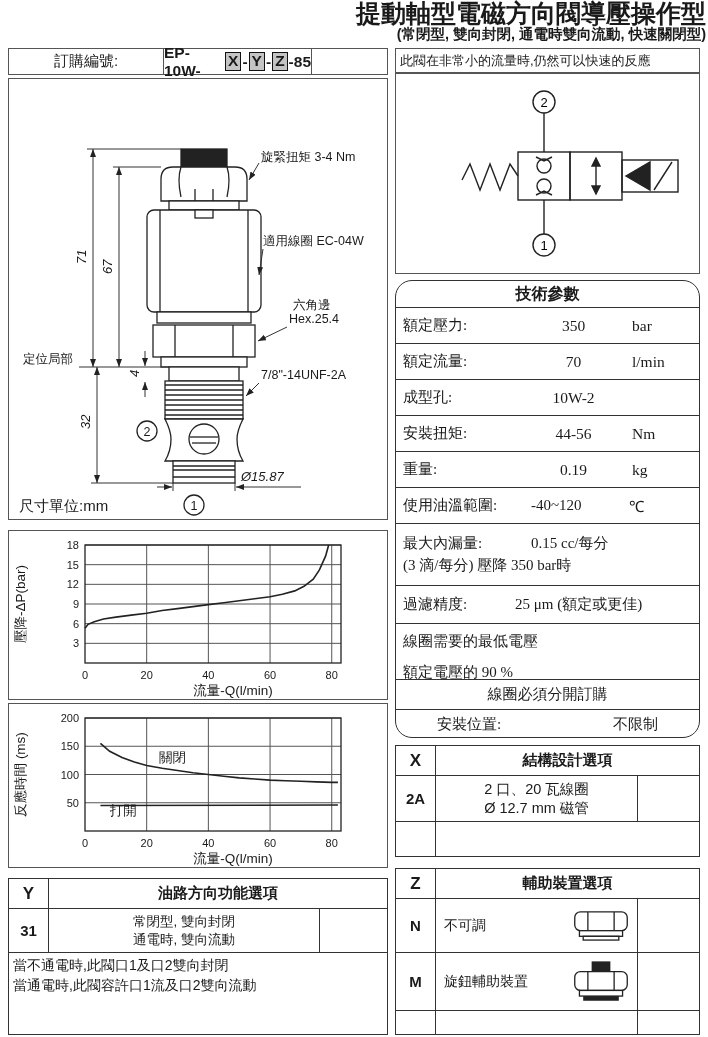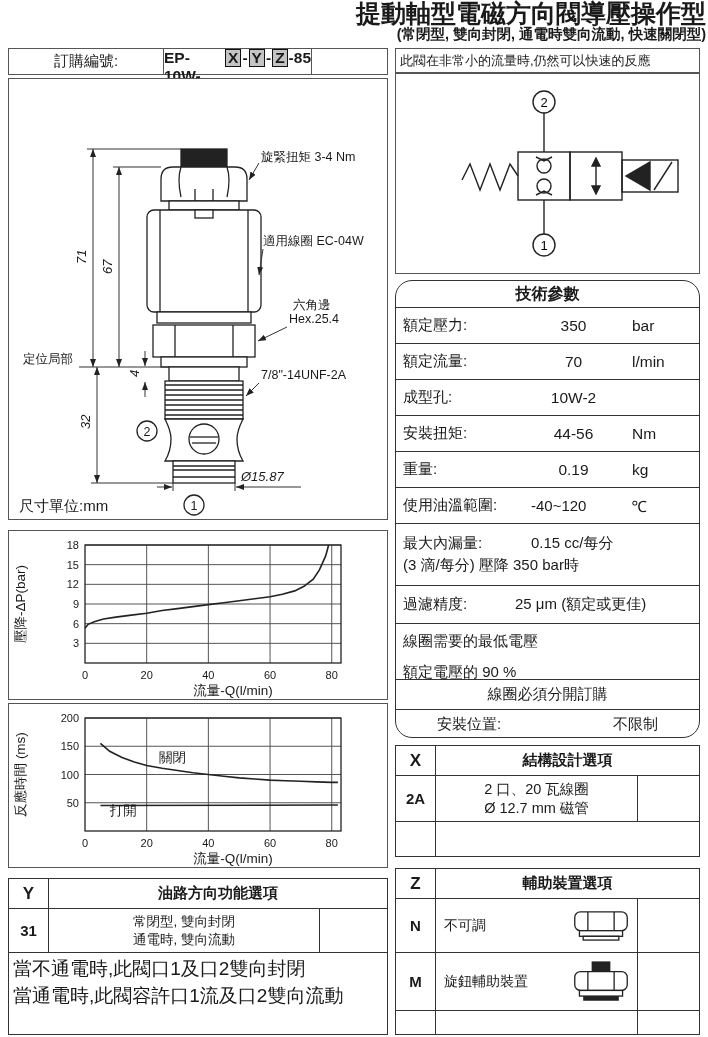--- a/index.html
+++ b/index.html
@@ -11,61 +11,61 @@
 
   
   .titleblock{position:absolute;top:0;right:2px;text-align:right;line-height:1.08;}
   .title-main{font-size:25px;font-weight:bold;}
   .title-sub{font-size:14.5px;font-weight:bold;}
 
   
   .order-box{left:8px;top:48px;width:380px;height:27px;display:flex;align-items:stretch;}
   .order-label{width:155px;display:flex;align-items:center;justify-content:center;
                font-size:15px;border-right:1px solid #555;}
-  .order-code{width:148px;border-right:1px solid #555;display:flex;align-items:flex-start;
+  .order-code{width:148px;border-right:1px solid #555;display:flex;align-items:center;
               justify-content:center;font-weight:bold;font-size:15.5px;}
   .ocx{background:#c4c4c4;border:1px solid #111;padding:0 2px;margin:0 1px;line-height:1.05;}
 
   .drawing-box{left:8px;top:78px;width:380px;height:442px;}
   .chart-box-1{left:8px;top:530px;width:380px;height:170px;}
   .chart-box-2{left:8px;top:703px;width:380px;height:165px;}
 
   
   .opt-head{display:flex;border-bottom:1.5px solid #333;}
   .opt-code{width:40px;border-right:1.5px solid #333;display:flex;align-items:center;
             justify-content:center;font-weight:bold;font-size:17px;}
   .opt-title{flex:1;display:flex;align-items:center;justify-content:center;
              font-weight:bold;font-size:15px;}
   .opt-row{display:flex;border-bottom:1.5px solid #333;}
   .opt-desc{flex:1;display:flex;flex-direction:column;align-items:center;
             justify-content:center;font-size:13.5px;line-height:1.3;text-align:center;}
   .opt-desc-left{flex:1;display:flex;align-items:center;font-size:14px;padding-left:8px;}
   .opt-empty{border-left:1.2px solid #333;}
   .opt-filler{display:flex;flex:1;}
   .filler-code{width:40px;border-right:1.5px solid #333;}
-  .ynote{padding:3px 4px;font-size:19px;line-height:1.4;}
+  .ynote{padding:3px 4px;font-size:14px;line-height:1.4;}
 
   .ytable{left:8px;top:878px;width:380px;height:157px;display:flex;flex-direction:column;}
   .xtable{left:395px;top:745px;width:305px;height:112px;display:flex;flex-direction:column;}
   .ztable{left:395px;top:868px;width:305px;height:167px;display:flex;flex-direction:column;}
   .h30{height:30px;flex:none;}  .h44{height:44px;flex:none;}
   .h46{height:46px;flex:none;}  .h54{height:54px;flex:none;}
   .h58{height:58px;flex:none;}
   .znut{display:flex;align-items:center;margin-left:auto;margin-right:6px;}
 
   
   .note-box{left:395px;top:48px;width:305px;height:25px;display:flex;align-items:center;
             padding:0 4px;font-size:13px;}
   .schem-box{left:395px;top:73px;width:305px;height:201px;}
 
   .tech-table{left:395px;top:280px;width:305px;height:458px;display:flex;flex-direction:column;border-radius:17px;}
   .tt-head{height:26px;flex:none;display:flex;align-items:center;justify-content:center;
            font-weight:bold;font-size:16px;}
   .tt-row{border-top:1.2px solid #333;display:flex;align-items:center;padding:8px 7px;
-          font-size:15px;flex:none;}
+          font-size:15px;flex:none;font-family:Liberation Serif, serif;}
   .tt-col{flex-direction:column;align-items:flex-start;justify-content:space-evenly;}
   .tt-l{width:112px;flex:none;}
   .tt-v{flex:1;text-align:center;font-size:15.5px;}
   .tt-u{width:60px;flex:none;text-align:left;font-size:15.5px;}
   .tt-line{display:flex;width:100%;align-items:flex-start;}
   .h36{height:36px;} .h38{height:38px;} .h62{height:62px;} .h56{height:56px;gap:12px;} .h30r{height:30px;justify-content:center;}
 
   .tick{font-size:11px;fill:#1a1a1a;}
   .axlabel{font-size:13.5px;fill:#1a1a1a;}
   .annot{font-size:13.5px;fill:#1a1a1a;}

